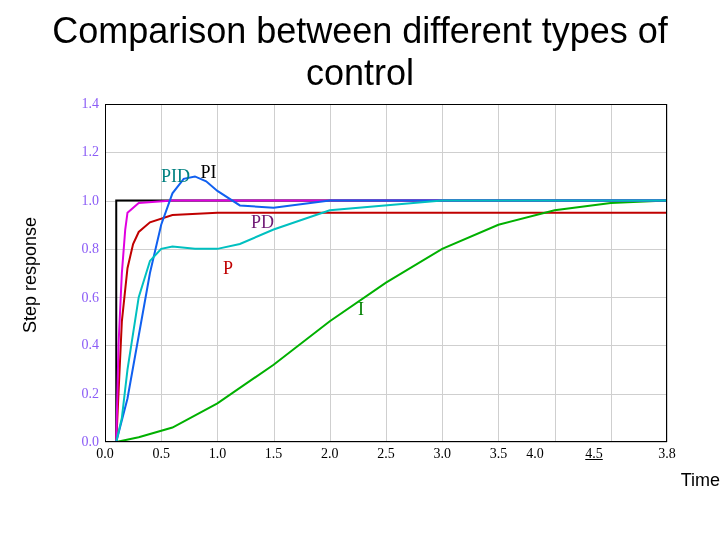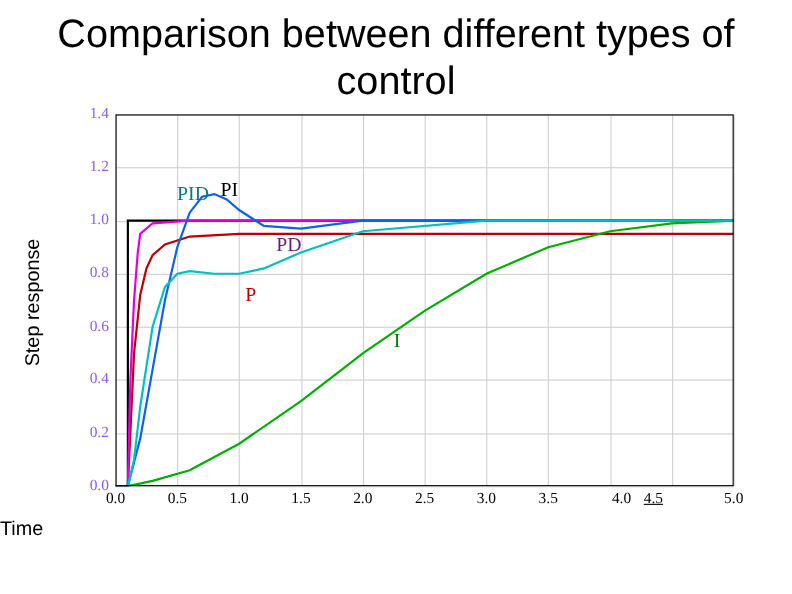--- a/index.html
+++ b/index.html
@@ -35,21 +35,21 @@
     transform: translate(-50%, -50%) rotate(-90deg);
     transform-origin: center;
     font-size: 18px;
     color: #000;
     white-space: nowrap;
   }
   #xlabel {
     position: absolute;
     left: 0; right: 0;
     top: 470px;
-    text-align: left;
+    text-align: right;
     font-size: 18px;
     color: #000;
   }
   .y-tick {
     position: absolute;
     right: 100%;
     transform: translateY(-50%);
     font-size: 14px;
     padding-right: 6px;
     color: #8b5cf6;
@@ -124,25 +124,25 @@
     <div class="x-tick" style="left: 168.6px;">1.5</div>
     <div class="grid-v" style="left: 224.8px;"></div>
     <div class="x-tick" style="left: 224.8px;">2.0</div>
     <div class="grid-v" style="left: 281px;"></div>
     <div class="x-tick" style="left: 281px;">2.5</div>
     <div class="grid-v" style="left: 337.2px;"></div>
     <div class="x-tick" style="left: 337.2px;">3.0</div>
     <div class="grid-v" style="left: 393.4px;"></div>
     <div class="x-tick" style="left: 393.4px;">3.5</div>
     <div class="grid-v" style="left: 449.6px;"></div>
-    <div class="x-tick" style="left: 460px;">4.0</div>
+    <div class="x-tick" style="left: 430px;">4.0</div>
     <div class="grid-v" style="left: 505.8px;"></div>
     <div class="x-tick" style="left: 489px; text-decoration: underline;">4.5</div>
     <div class="grid-v" style="left: 562px;"></div>
-    <div class="x-tick" style="left: 562px;">5.0</div>
+    <div class="x-tick" style="left: 562px;">3.8</div>
     <div class="grid-h" style="top: 338px;"></div>
     <div class="y-tick" style="top: 338px;">0.0</div>
     <div class="grid-h" style="top: 289.714px;"></div>
     <div class="y-tick" style="top: 289.714px;">0.2</div>
     <div class="grid-h" style="top: 241.429px;"></div>
     <div class="y-tick" style="top: 241.429px;">0.4</div>
     <div class="grid-h" style="top: 193.143px;"></div>
     <div class="y-tick" style="top: 194px;">0.6</div>
     <div class="grid-h" style="top: 144.857px;"></div>
     <div class="y-tick" style="top: 144.857px;">0.8</div>

